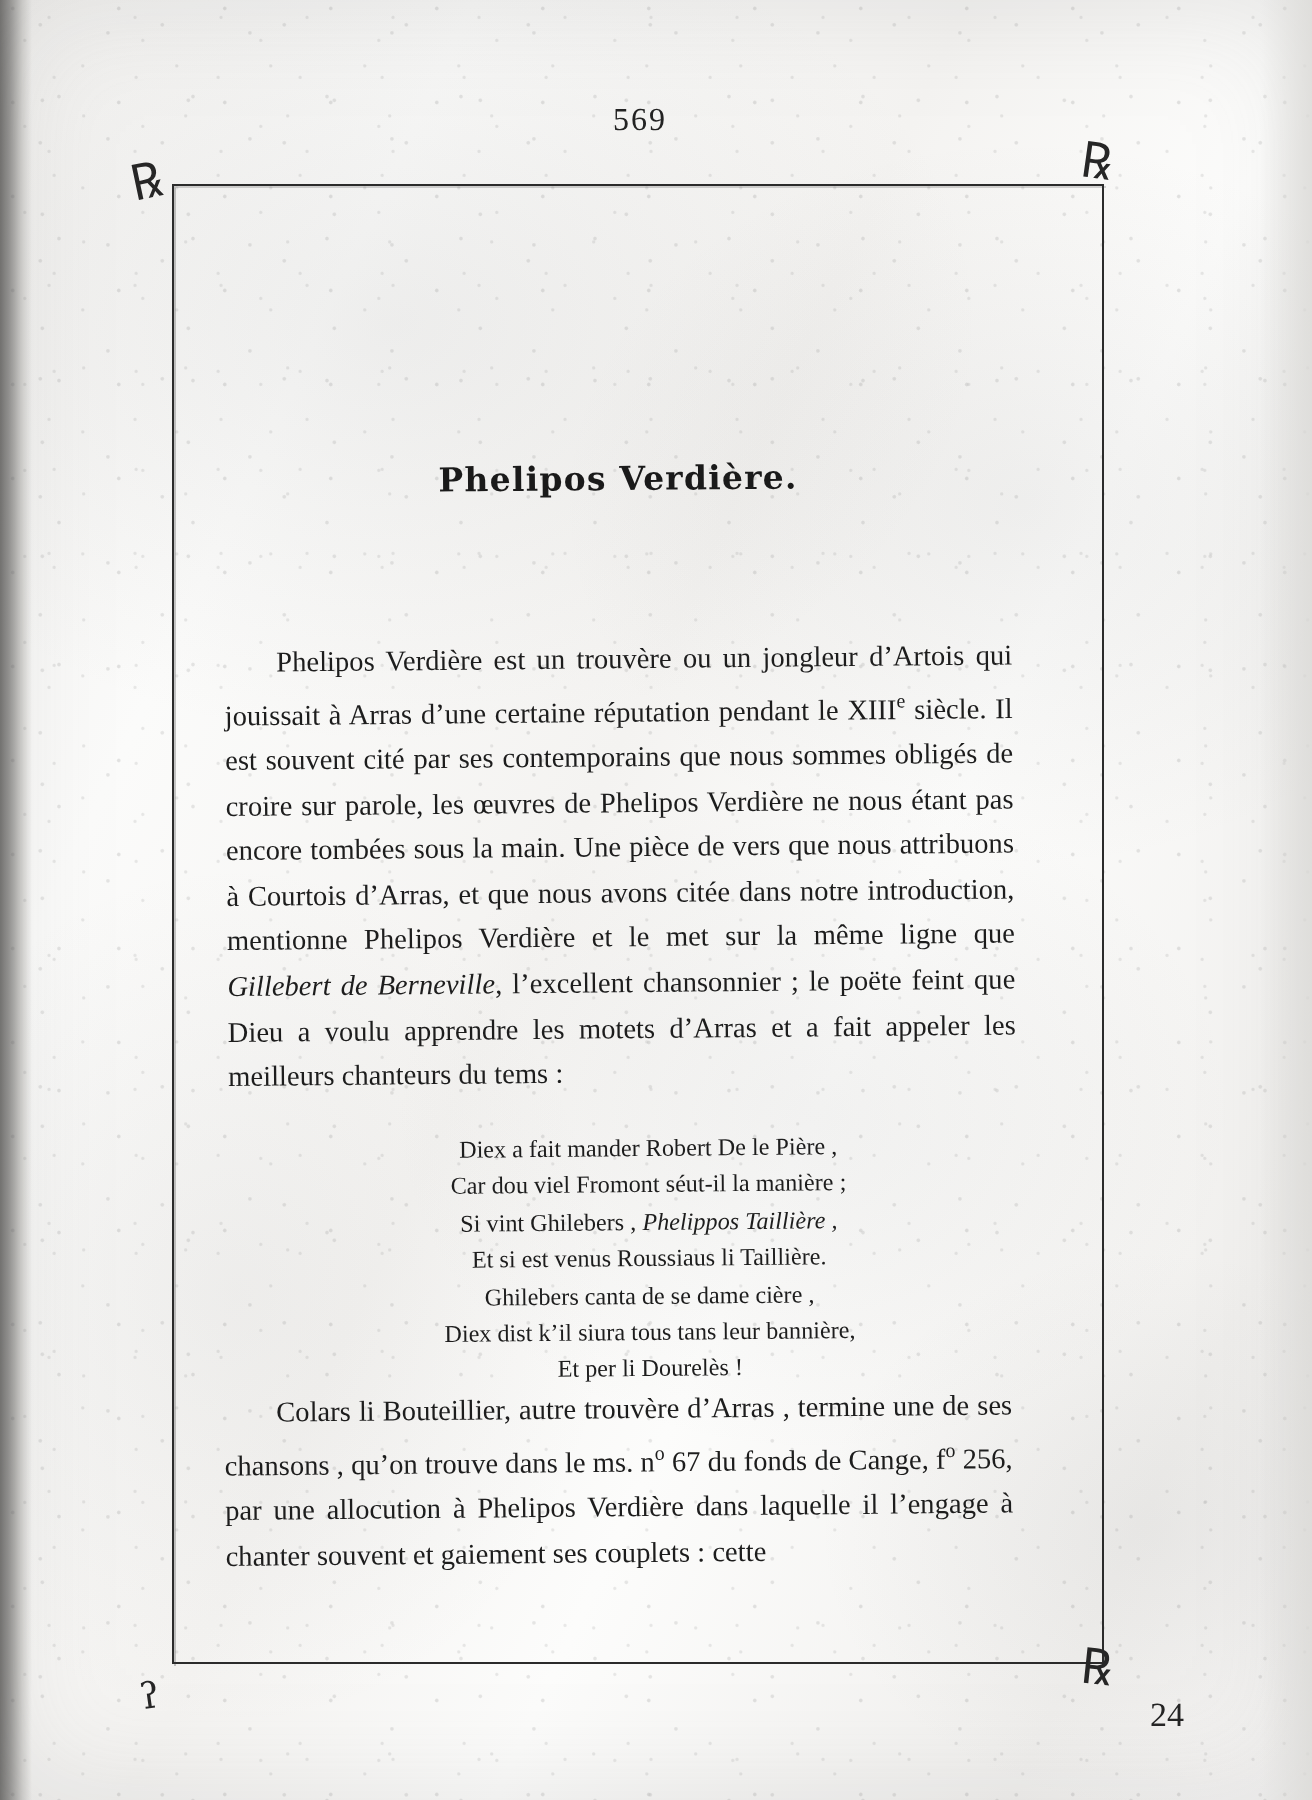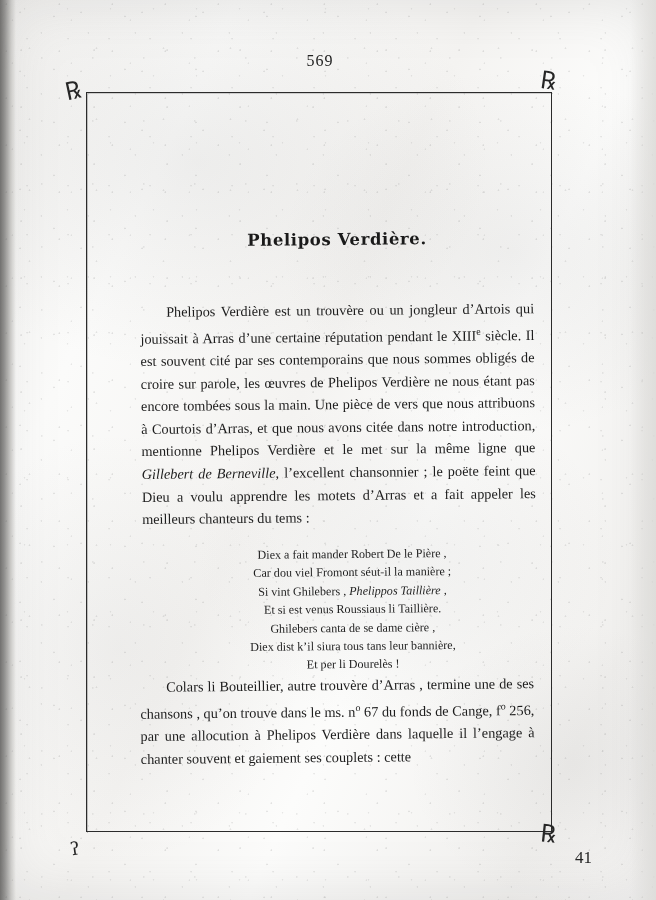--- a/index.html
+++ b/index.html
@@ -119,38 +119,38 @@
   .signature {
     position: absolute;
     right: 64px;
     bottom: 32px;
     font-size: 17px;
     color: #242424;
   }
 
   .content {
     position: absolute;
-    left: 140px;
+    left: 112px;
     top: 230px;
     width: 394px;
   }
 
   .heading {
     text-align: center;
     font-family: "DejaVu Serif", serif;
     font-size: 16.5px;
     font-weight: 700;
     letter-spacing: .6px;
     color: #1a1a1a;
     margin: 0 0 0 0;
     transform: rotate(-0.5deg);
   }
 
   .body-block {
-    margin-top: 52px;
+    margin-top: 72px;
   }
 
   p.para {
     margin: 0;
     font-size: 14.3px;
     line-height: 22.6px;
     text-align: justify;
     text-indent: 26px;
     color: #1d1d1d;
     transform: rotate(-0.55deg);
@@ -218,16 +218,16 @@
           <div>Et si est venus Roussiaus li Taillière.</div>
           <div>Ghilebers canta de se dame cière ,</div>
           <div>Diex dist k’il siura tous tans leur bannière,</div>
           <div>Et per li Dourelès !</div>
         </div>
 
       <p class="para para-2" id="para2">Colars li Bouteillier, autre trouvère d’Arras , termine une de ses chansons , qu’on trouve dans le ms. n<span class="sup">o</span> 67 du fonds de Cange, f<span class="sup">o</span> 256, par une allocution à Phelipos Verdière dans laquelle il l’engage à chanter souvent et gaiement ses couplets : cette</p>
     </div>
   </div>
 
-  <div class="signature">41</div>
+  <div class="signature">24</div>
 
   <div class="softscan"></div>
 </div>
 
 </body></html>

